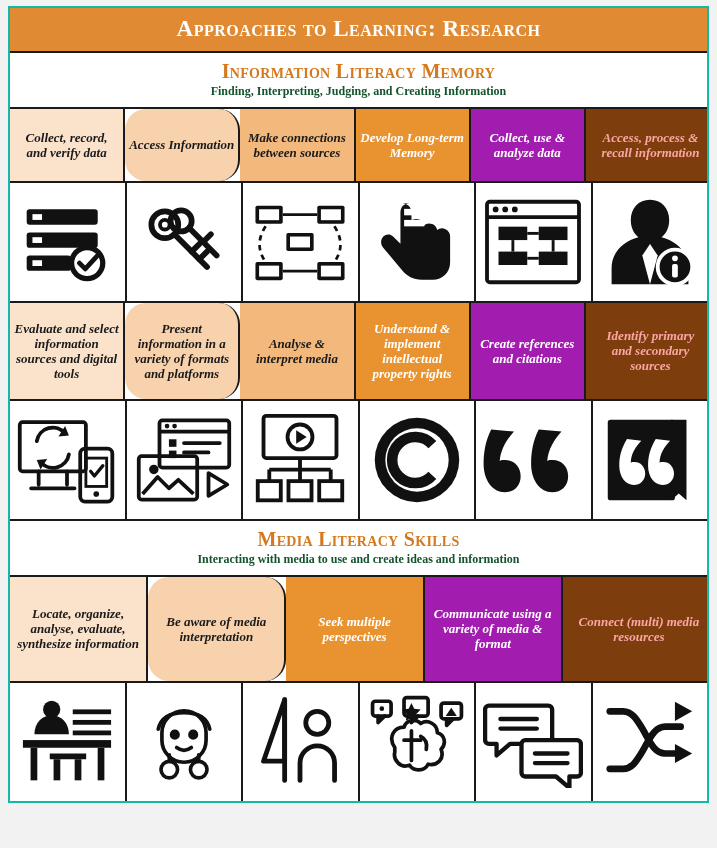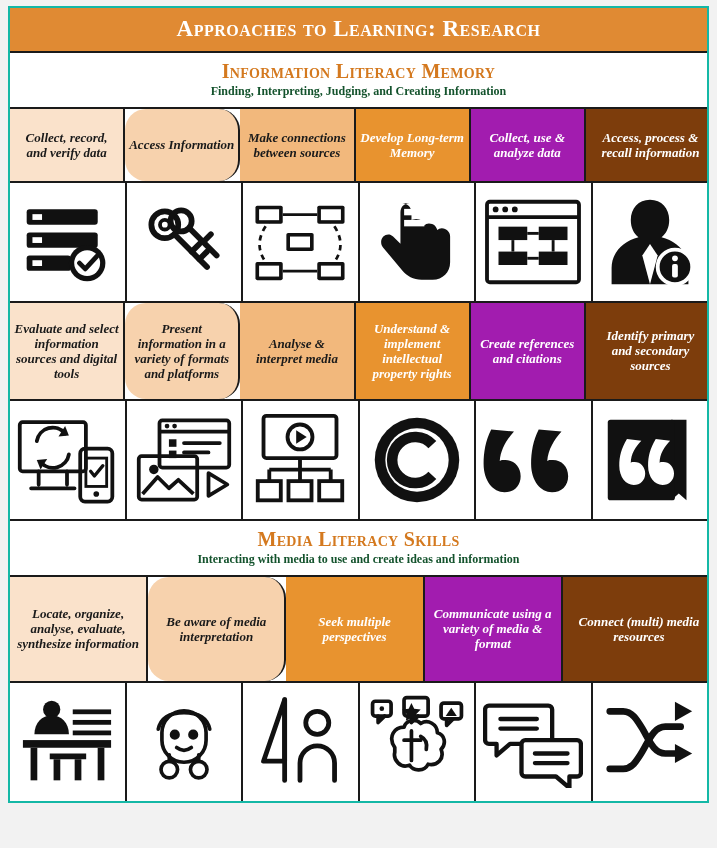--- a/index.html
+++ b/index.html
@@ -83,21 +83,21 @@
   .icon-cell {
     height: 118px;
     background: #ffffff;
   }
   .icon-cell svg { display: block; }
   .lab-0 { background: #fae2cb; color: #1a1a1a; }
   .lab-1 { background: #f7d2ad; color: #1a1a1a; border-radius: 21px; }
   .lab-2 { background: #f2b87c; color: #1a1a1a; }
   .lab-3 { background: #e8932f; color: #ffffff; }
   .lab-4 { background: #a21caf; color: #ffffff; }
-  .lab-5 { background: #7d3d0c; color: #ffffff; padding-left: 12px; }
+  .lab-5 { background: #7d3d0c; color: #fca5a5; padding-left: 12px; }
   .labels.tall .label-cell { min-height: 96px; }
   .labels.tall2 .label-cell { min-height: 104px; }
 </style>
 </head>
 <body>
 
 <div class="poster">
 
   <div class="banner">Approaches to Learning: Research</div>
 

